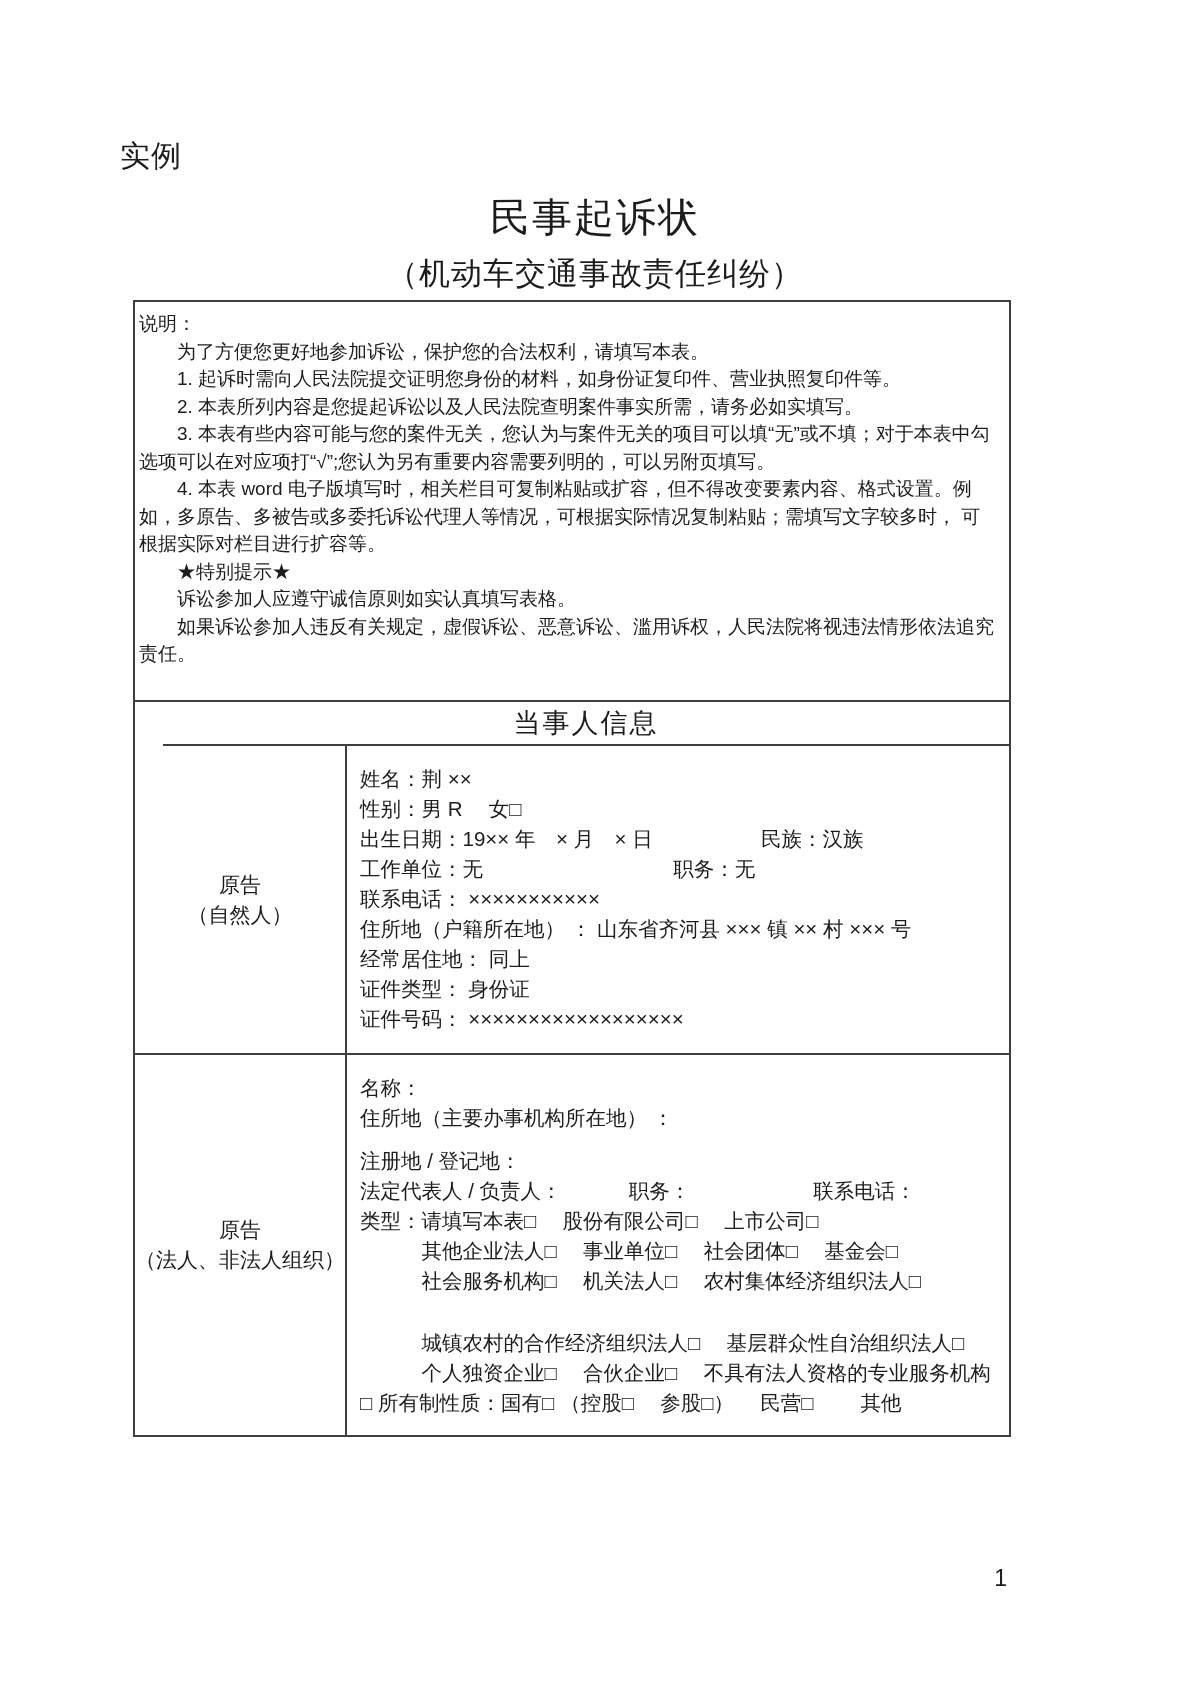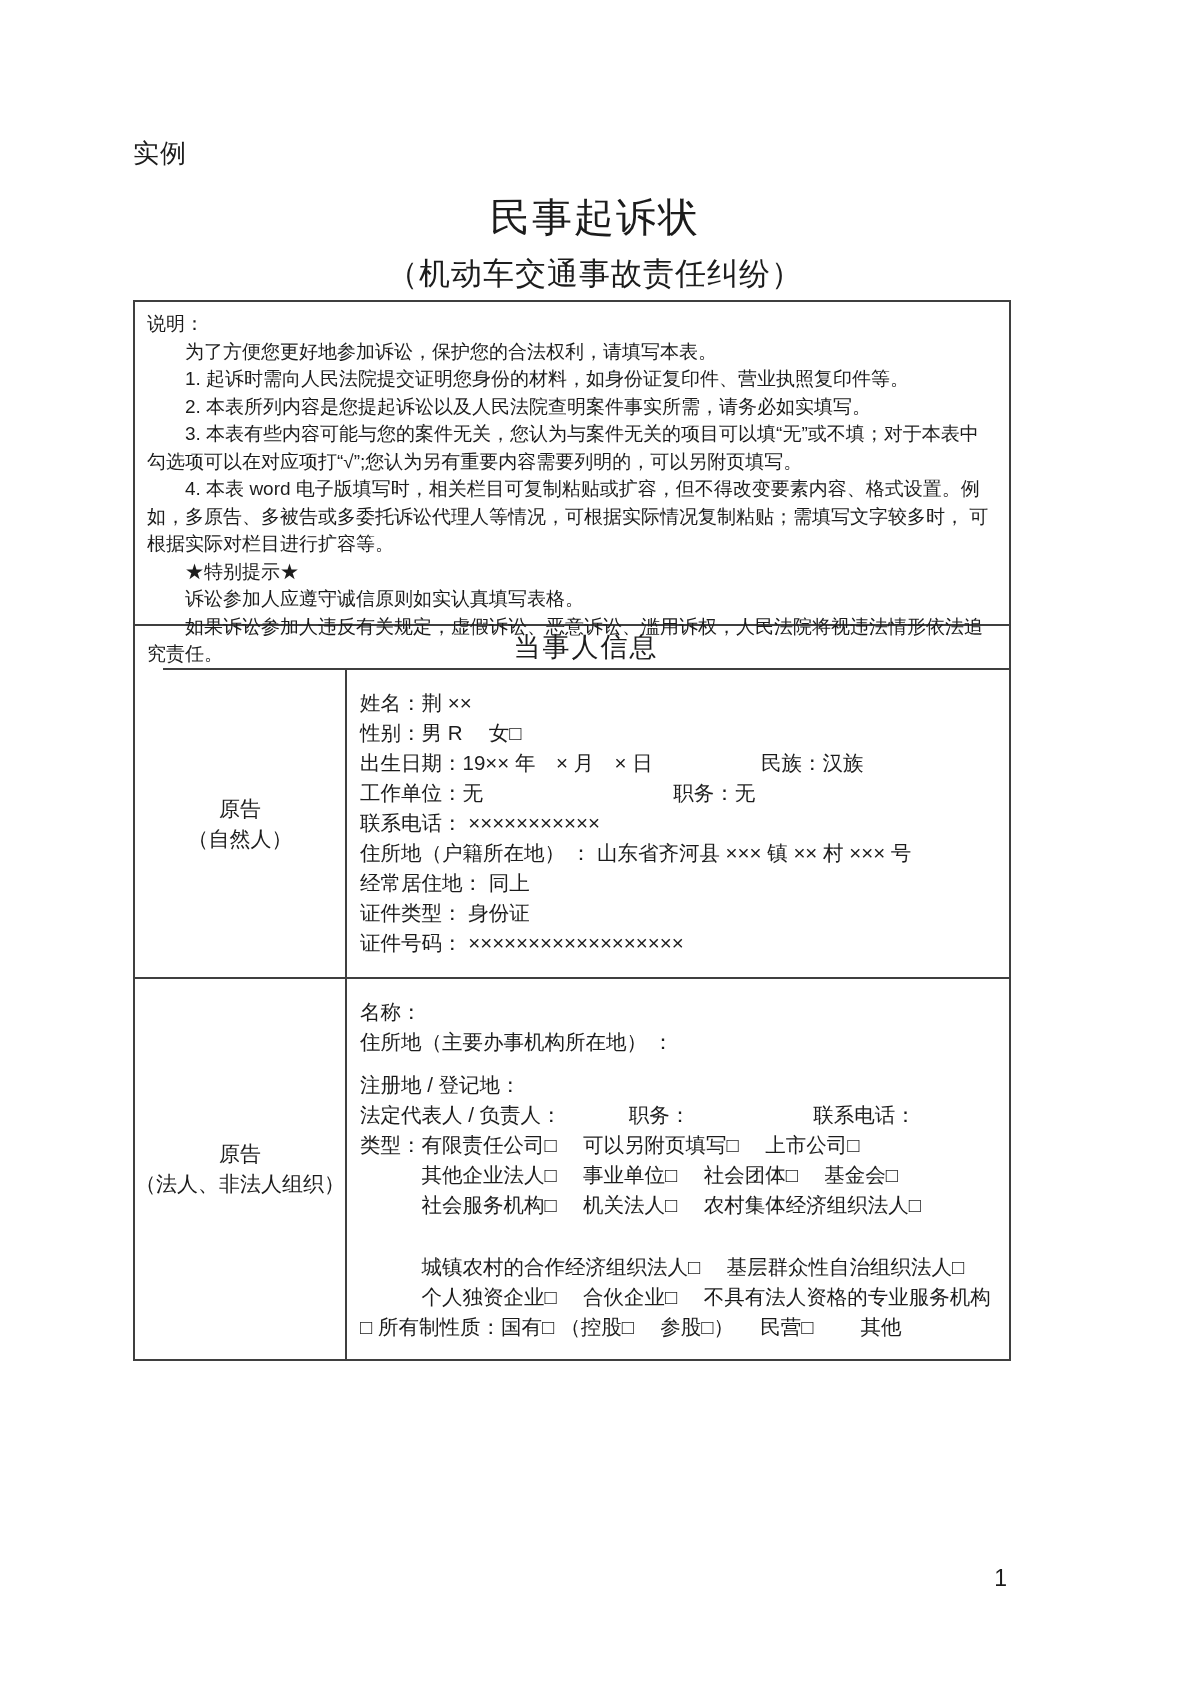--- a/index.html
+++ b/index.html
@@ -7,23 +7,23 @@
   body {
     width: 1190px;
     height: 1683px;
     position: relative;
     font-family: "Liberation Sans", sans-serif;
     color: #1c1c1c;
     overflow: hidden;
   }
   .example-label {
     position: absolute;
-    left: 133px;
+    left: 120px;
     top: 136px;
-    font-size: 26px;
+    font-size: 30px;
     letter-spacing: 1px;
   }
   .title-block {
     position: absolute;
     left: 0;
     top: 190px;
     width: 100%;
     text-align: center;
   }
   .doc-title {
@@ -38,23 +38,23 @@
   }
   .form-table {
     position: absolute;
     left: 133px;
     top: 300px;
     width: 878px;
     border: 2px solid #3f3f3f;
     background: #ffffff;
   }
   .row-instructions {
-    height: 324px;
+    height: 400px;
     border-bottom: 2px solid #3f3f3f;
-    padding: 8px 12px 0 12px;
+    padding: 8px 12px 0 4px;
     font-size: 19px;
     line-height: 27.5px;
   }
   .row-instructions p {
     white-space: pre-wrap;
   }
   .ins-indent { text-indent: 2em; }
   .row-section-header {
     height: 44px;
     border-bottom: 2px solid #3f3f3f;
@@ -150,21 +150,21 @@
   <div class="party-row row-org">
     <div class="cell-label">
       <div>原告</div>
       <div>（法人、非法人组织）</div>
     </div>
     <div class="cell-content">
       <div class="line">名称：</div>
       <div class="line">住所地（主要办事机构所在地） ：</div>
       <div class="line mt-sm">注册地 / 登记地：</div>
       <div class="line">法定代表人 / 负责人：　　　 职务：　　　　　　联系电话：</div>
-      <div class="line">类型：有限责任公司□　 可以另附页填写□　 上市公司□</div>
+      <div class="line">类型：请填写本表□　 股份有限公司□　 上市公司□</div>
       <div class="line">　　　其他企业法人□　 事业单位□　 社会团体□　 基金会□</div>
       <div class="line">　　　社会服务机构□　 机关法人□　 农村集体经济组织法人□</div>
       <div class="line mt-lg">　　　城镇农村的合作经济组织法人□　 基层群众性自治组织法人□</div>
       <div class="line">　　　个人独资企业□　 合伙企业□　 不具有法人资格的专业服务机构</div>
       <div class="line">□ 所有制性质：国有□ （控股□　 参股□）　 民营□　　 其他</div>
     </div>
   </div>
 
 </div>
 

